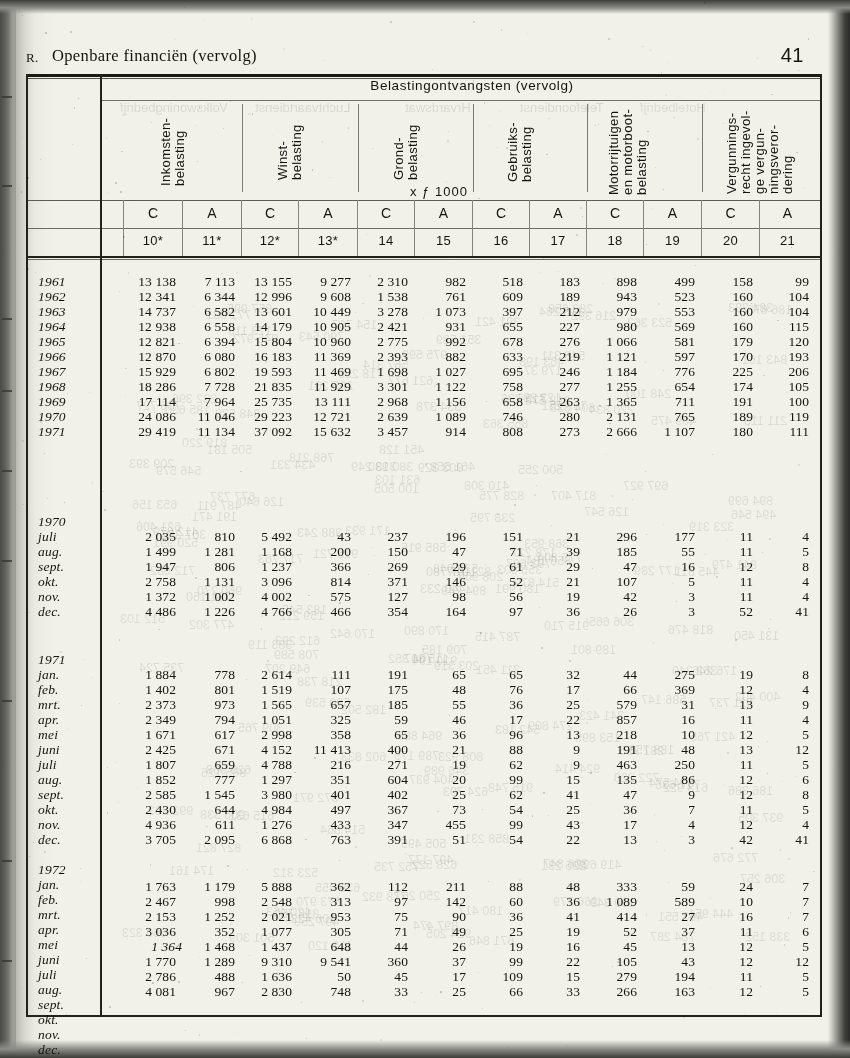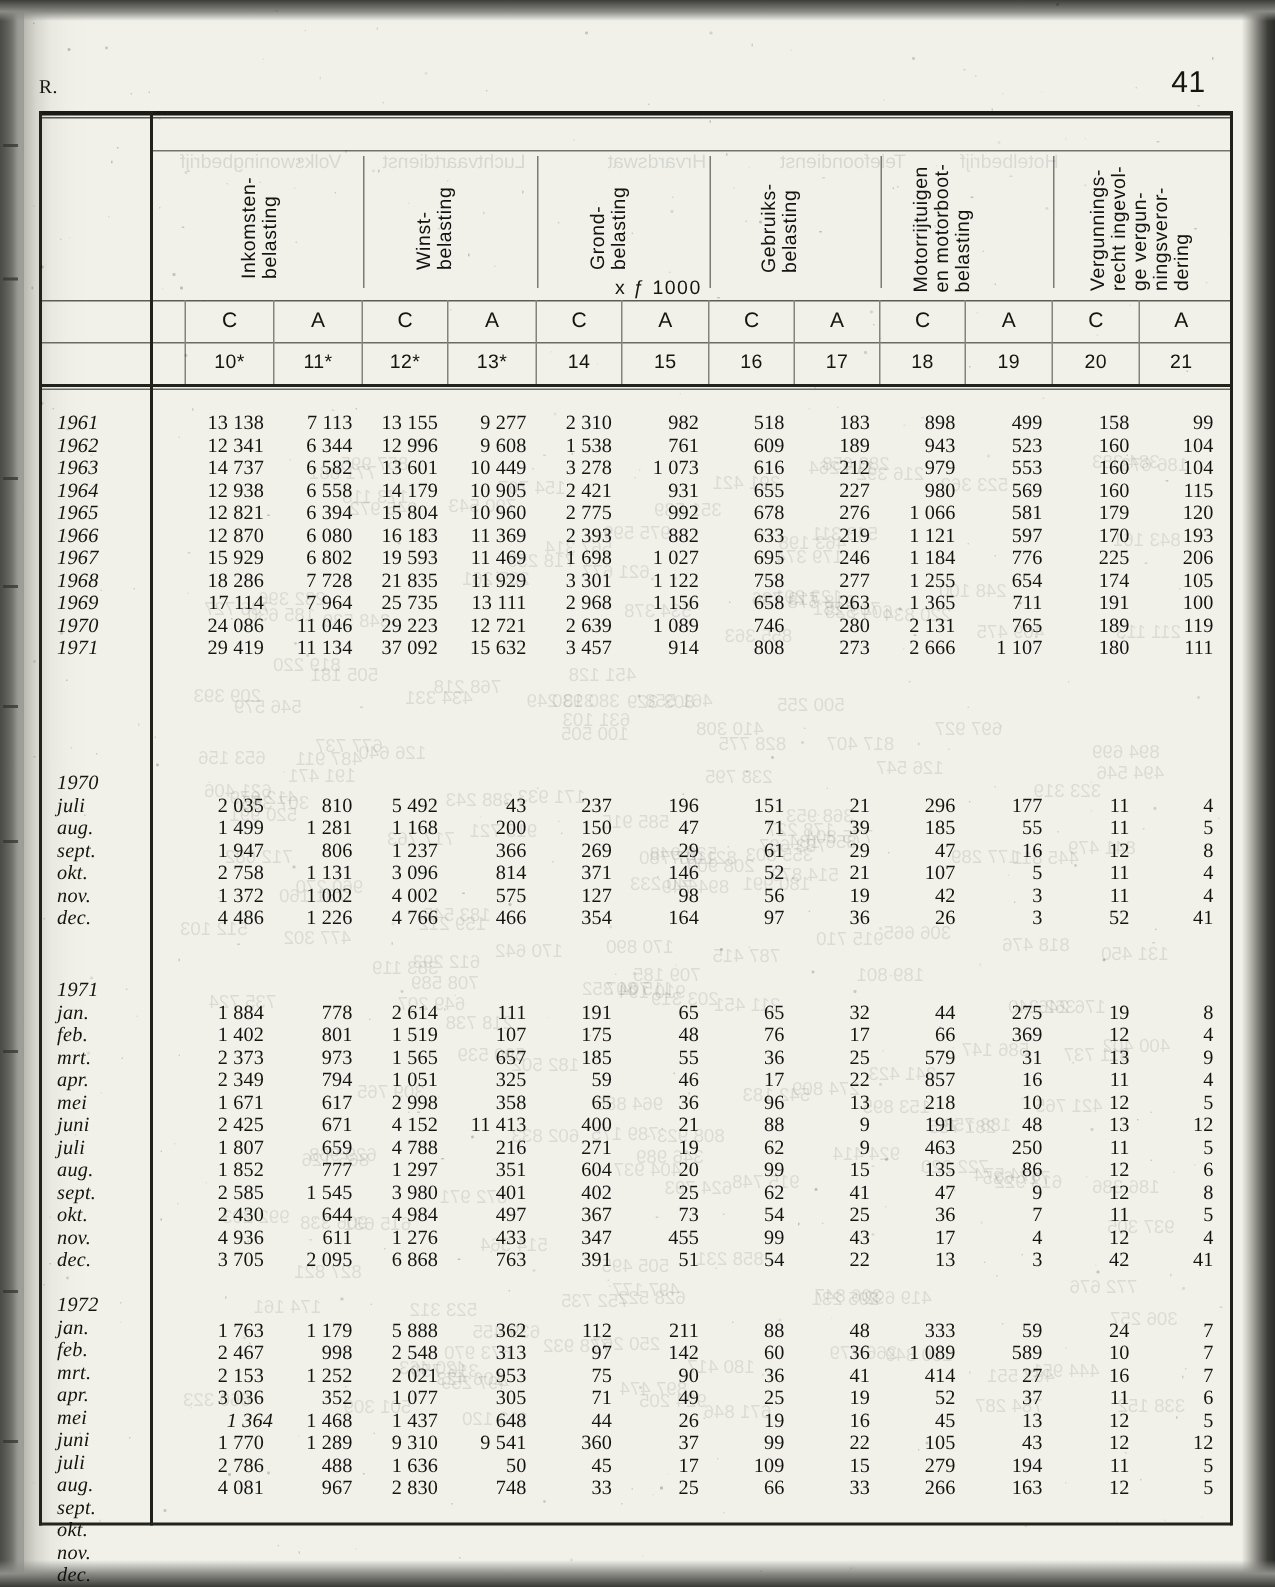--- a/index.html
+++ b/index.html
@@ -97,25 +97,27 @@
     </div>
   <div id="right-binding"></div>
   <div id="top-shadow"></div>
   <div id="bot-shadow"></div>
 </div>
 
 <div id="content">
 
   <div id="hdr">
     <span class="hdr-code">R.</span>
+    <span class="hdr-title">Openbare financiën (vervolg)</span>
     <span class="hdr-pageno">41</span>
   </div>
 
   <div id="tbl">
 
+    <div class="band-title">Belastingontvangsten  (vervolg)</div>
 
     <div class="xf" style="left:384px;top:110px;">x ƒ 1000</div>
   <div class="" style="position:absolute;left:0px;top:0px;width:795px;height:3px;background:#1b1b16;"></div>
       <div class="" style="position:absolute;left:0px;top:3.5px;width:795px;height:1px;background:#55554d;"></div>
       <div class="" style="position:absolute;left:74px;top:26px;width:721px;height:1px;background:#73736b;"></div>
       <div class="" style="position:absolute;left:0px;top:126px;width:795px;height:1px;background:#5c5c54;"></div>
       <div class="" style="position:absolute;left:0px;top:154px;width:795px;height:1px;background:#6b6b63;"></div>
       <div class="" style="position:absolute;left:0px;top:182px;width:795px;height:2px;background:#22221c;"></div>
       <div class="" style="position:absolute;left:0px;top:185px;width:795px;height:1px;background:#6b6b63;"></div>
       <div class="" style="position:absolute;left:0px;top:941px;width:795px;height:2px;background:#23231d;"></div>
@@ -205,21 +207,21 @@
       <div class="cell" style="left:612px;top:215px;width:57px;">523</div>
       <div class="cell" style="left:670px;top:215px;width:57px;">160</div>
       <div class="cell" style="left:728px;top:215px;width:55px;">104</div>
       <div class="rowlab" style="left:12px;top:230px;">1963</div>
       <div class="cell" style="left:92px;top:230px;width:58px;">14 737</div>
       <div class="cell" style="left:151px;top:230px;width:58px;">6 582</div>
       <div class="cell" style="left:210px;top:230px;width:56px;">13 601</div>
       <div class="cell" style="left:267px;top:230px;width:58px;">10 449</div>
       <div class="cell" style="left:326px;top:230px;width:56px;">3 278</div>
       <div class="cell" style="left:383px;top:230px;width:57px;">1 073</div>
-      <div class="cell" style="left:441px;top:230px;width:56px;">616</div>
+      <div class="cell" style="left:441px;top:230px;width:56px;">397</div>
       <div class="cell" style="left:498px;top:230px;width:56px;">212</div>
       <div class="cell" style="left:555px;top:230px;width:56px;">979</div>
       <div class="cell" style="left:612px;top:230px;width:57px;">553</div>
       <div class="cell" style="left:670px;top:230px;width:57px;">160</div>
       <div class="cell" style="left:728px;top:230px;width:55px;">104</div>
       <div class="rowlab" style="left:12px;top:245px;">1964</div>
       <div class="cell" style="left:92px;top:245px;width:58px;">12 938</div>
       <div class="cell" style="left:151px;top:245px;width:58px;">6 558</div>
       <div class="cell" style="left:210px;top:245px;width:56px;text-align:right;">14 179</div>
       <div class="cell" style="left:267px;top:245px;width:58px;">10 905</div>

